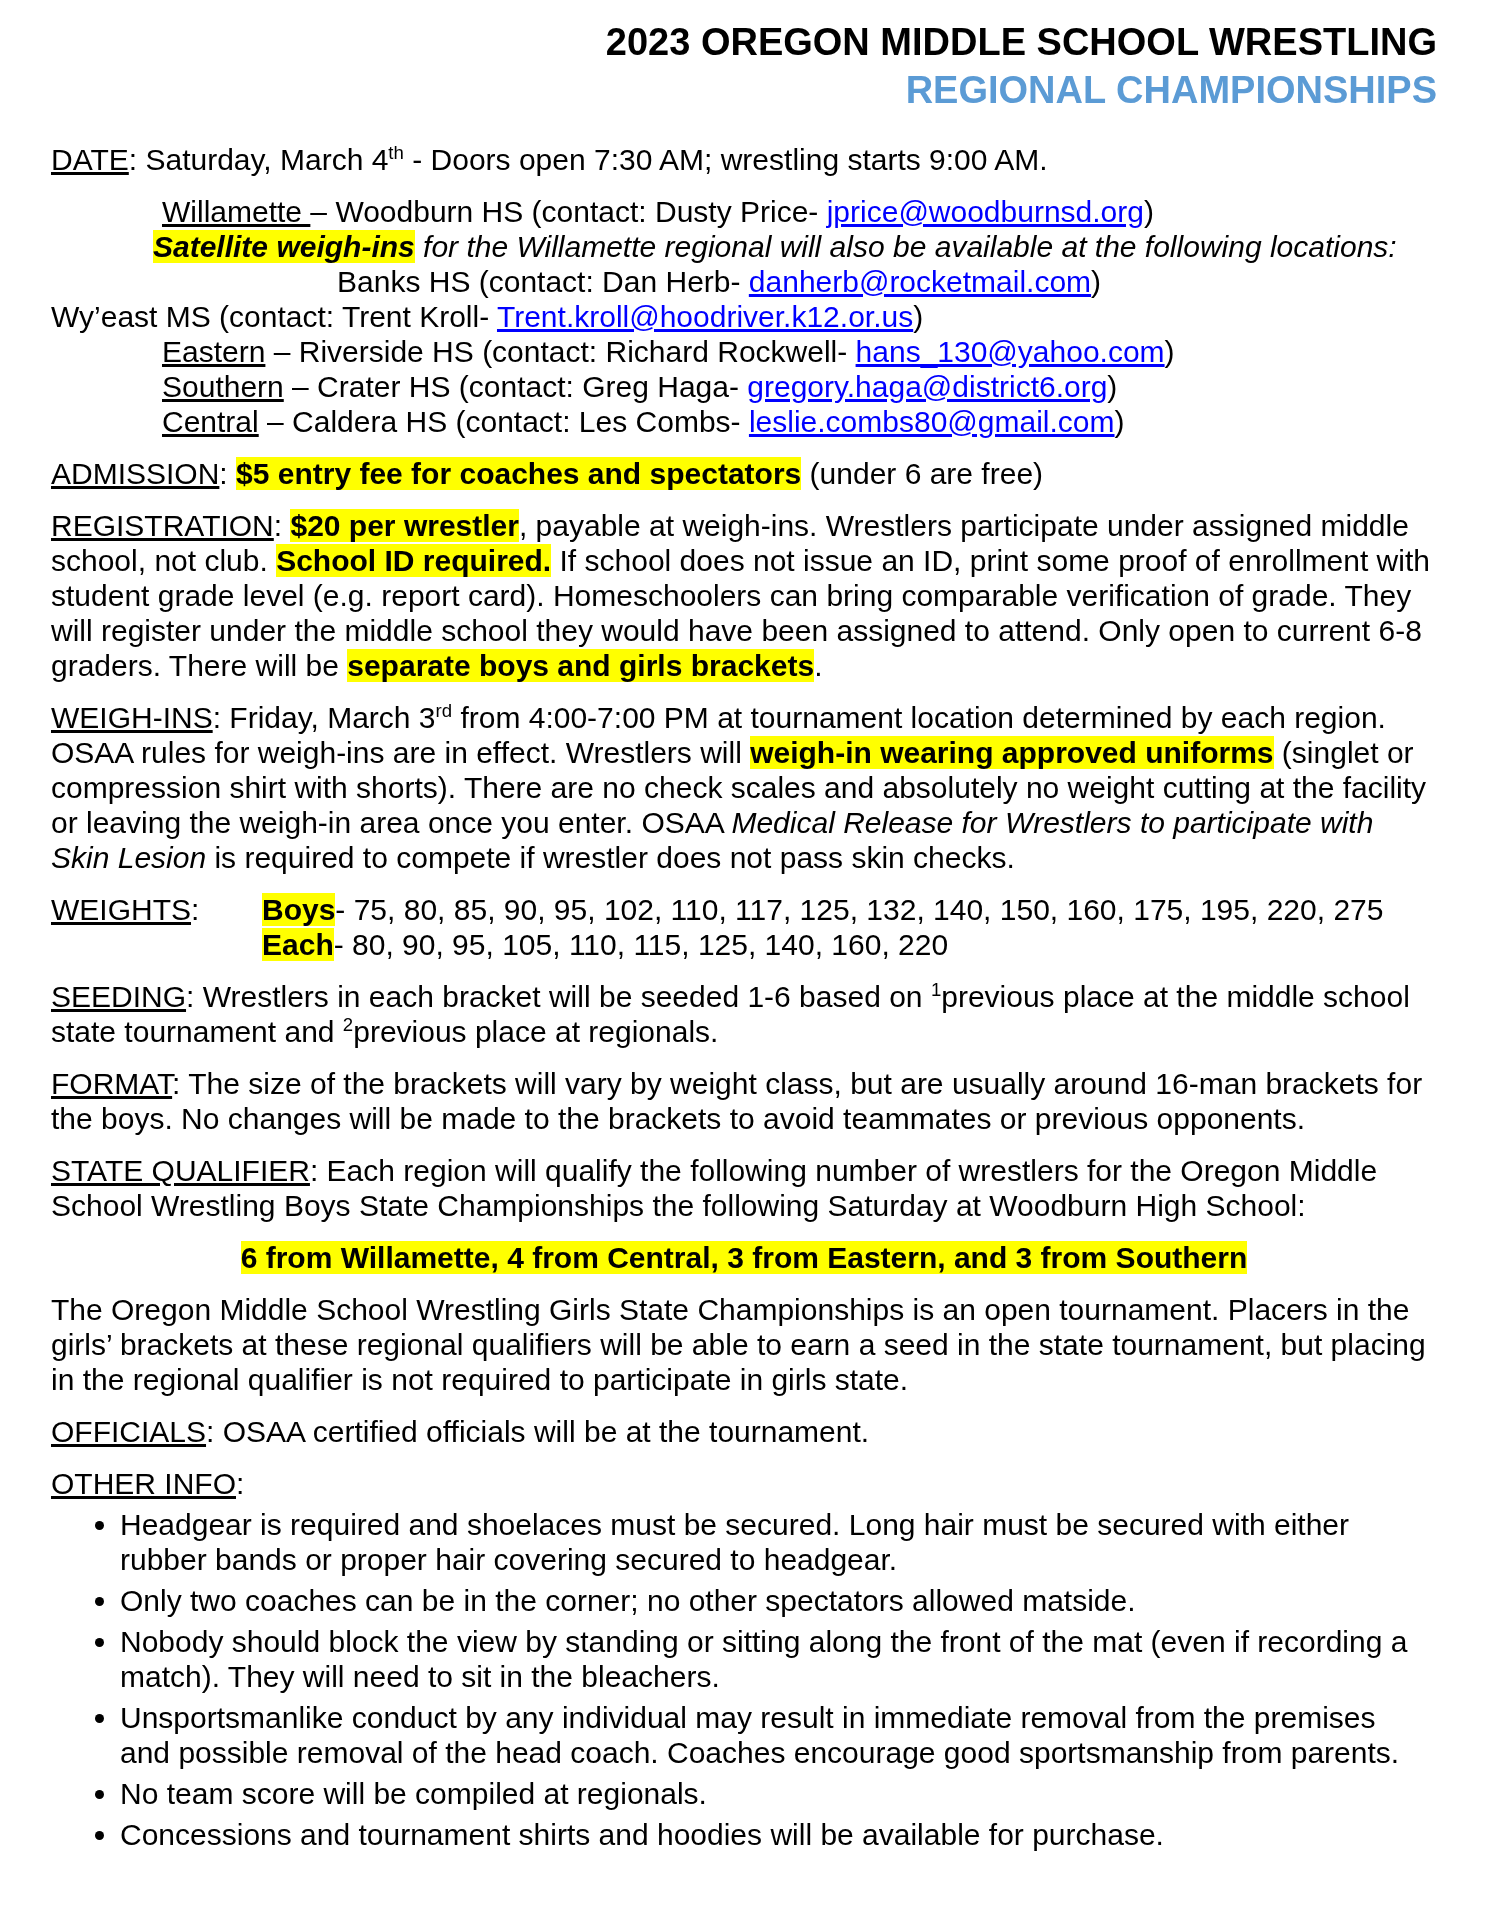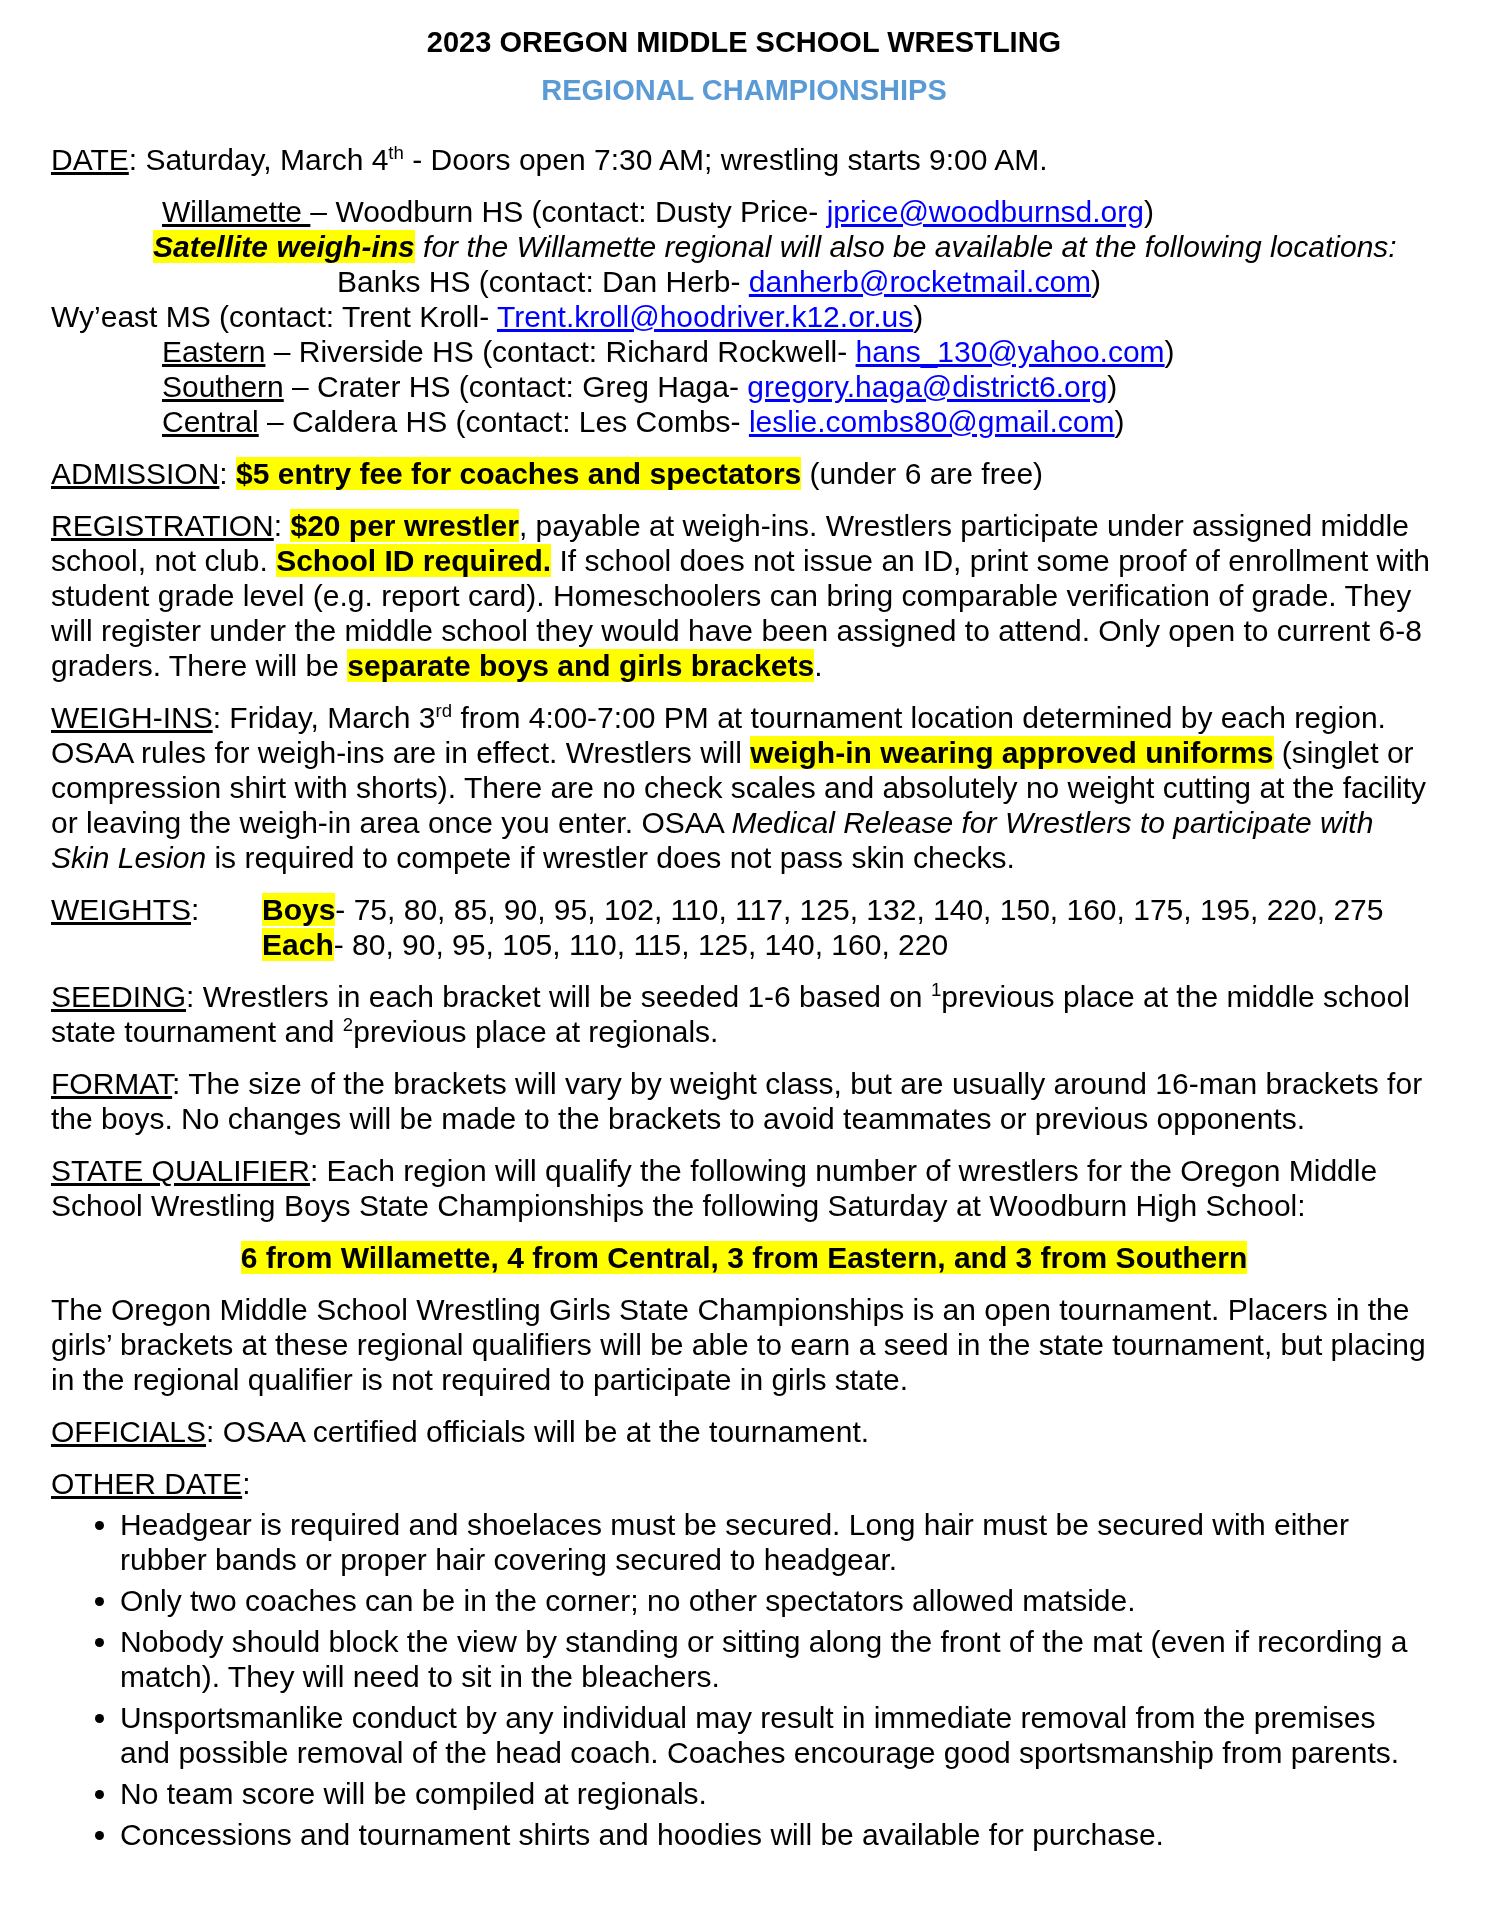--- a/index.html
+++ b/index.html
@@ -14,22 +14,22 @@
     box-sizing:border-box;
     padding:18px 51px 30px 51px;
     background:#FFFFFF;
     color:#000000;
     font-family:"Liberation Sans", sans-serif;
     font-size:30px;
     line-height:35px;
   }
   .doc-title{
     margin:0 0 28px 0;
-    text-align:center;
-    font-size:29px;
+    text-align:right;
+    font-size:38px;
     line-height:48px;
     font-weight:bold;
   }
   .doc-title .t2{color:var(--accent);}
   .para{margin:0 0 17px 0;}
   .loc-block{margin:0 0 17px 0;}
   .loc{margin:0;}
   .ind1{margin-left:111px;}
   .ind2{margin-left:102px;}
   .ind3{margin-left:286px;}
@@ -89,21 +89,21 @@
   <p class="para"><span class="u">FORMAT</span><span>: The size of the brackets will vary by weight class, but are usually around 16-man brackets for the boys. No changes will be made to the brackets to avoid teammates or previous opponents.</span></p>
 
   <p class="para"><span class="u">STATE QUALIFIER</span><span>: Each region will qualify the following number of wrestlers for the Oregon Middle School Wrestling Boys State Championships the following Saturday at Woodburn High School:</span></p>
 
   <p class="para center"><span class="b hl">6 from Willamette, 4 from Central, 3 from Eastern, and 3 from Southern</span></p>
 
   <p class="para"><span>The Oregon Middle School Wrestling Girls State Championships is an open tournament. Placers in the girls’ brackets at these regional qualifiers will be able to earn a seed in the state tournament, but placing in the regional qualifier is not required to participate in girls state.</span></p>
 
   <p class="para"><span class="u">OFFICIALS</span><span>: OSAA certified officials will be at the tournament.</span></p>
 
-  <p class="para" style="margin-bottom:6px"><span class="u">OTHER DATE</span><span>:</span></p>
+  <p class="para" style="margin-bottom:6px"><span class="u">OTHER INFO</span><span>:</span></p>
 
   <ul class="other-info">
     <li><span>Headgear is required and shoelaces must be secured. Long hair must be secured with either rubber bands or proper hair covering secured to headgear.</span></li>
     <li><span>Only two coaches can be in the corner; no other spectators allowed matside.</span></li>
     <li><span>Nobody should block the view by standing or sitting along the front of the mat (even if recording a match). They will need to sit in the bleachers.</span></li>
     <li><span>Unsportsmanlike conduct by any individual may result in immediate removal from the premises and possible removal of the head coach. Coaches encourage good sportsmanship from parents.</span></li>
     <li><span>No team score will be compiled at regionals.</span></li>
     <li><span>Concessions and tournament shirts and hoodies will be available for purchase.</span></li>
   </ul>
 

